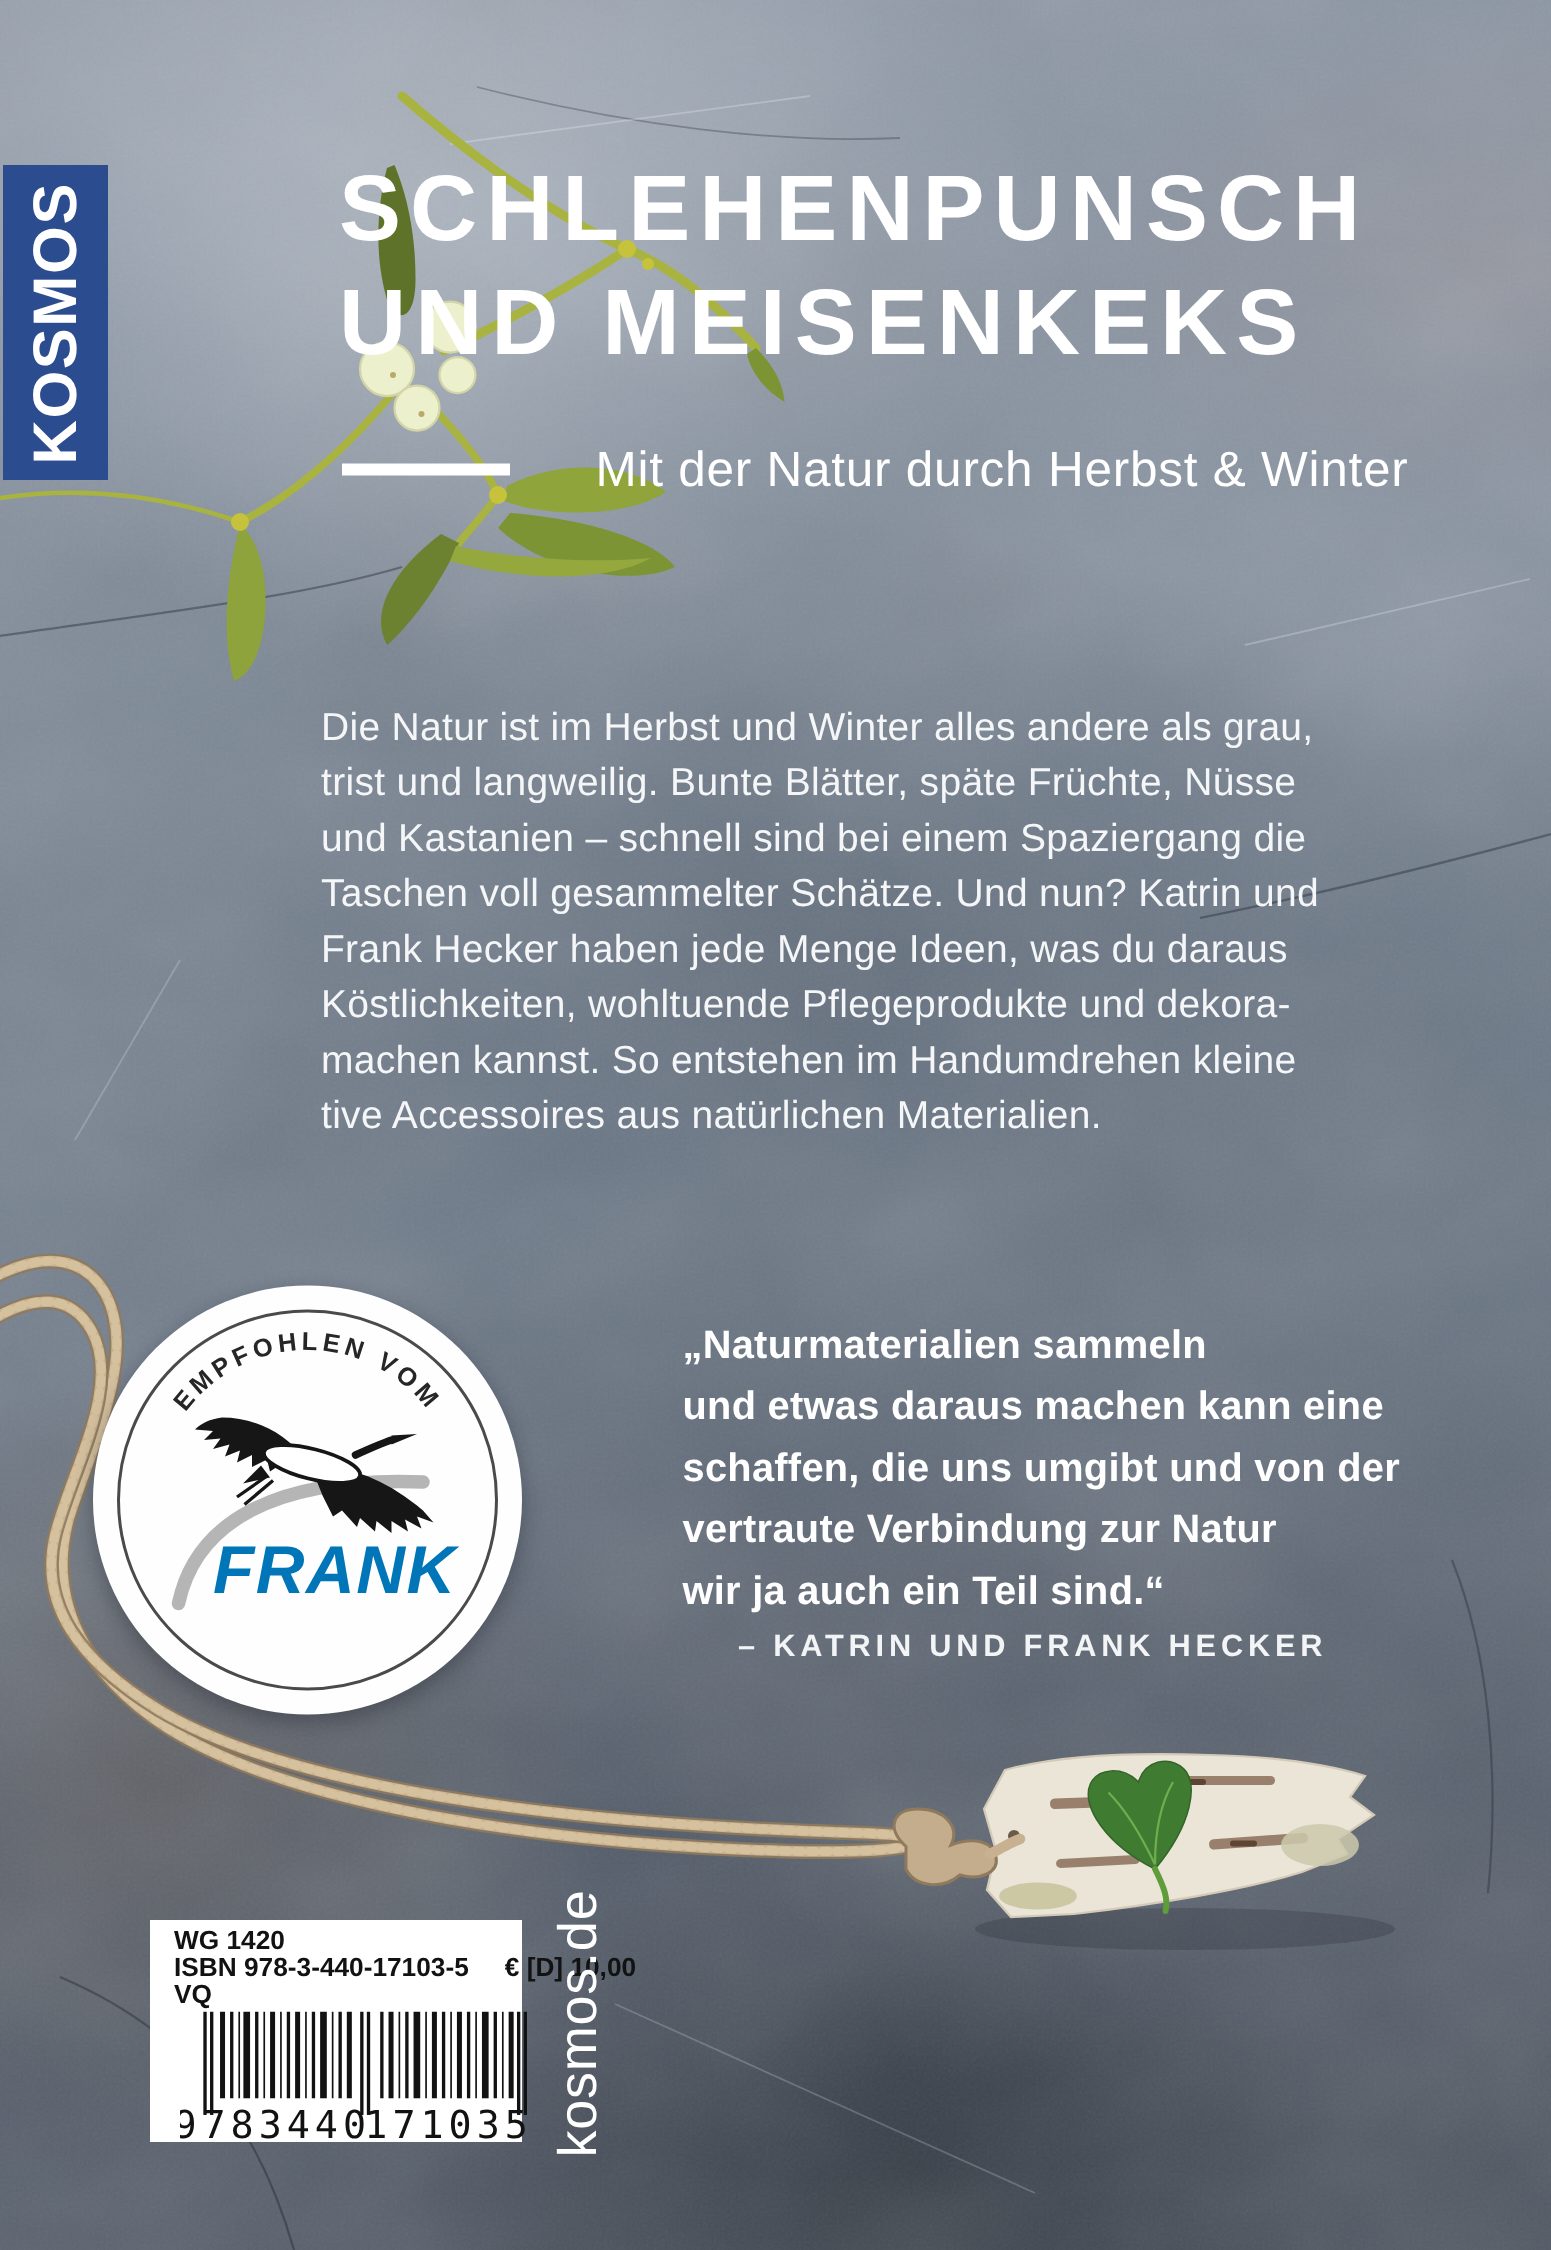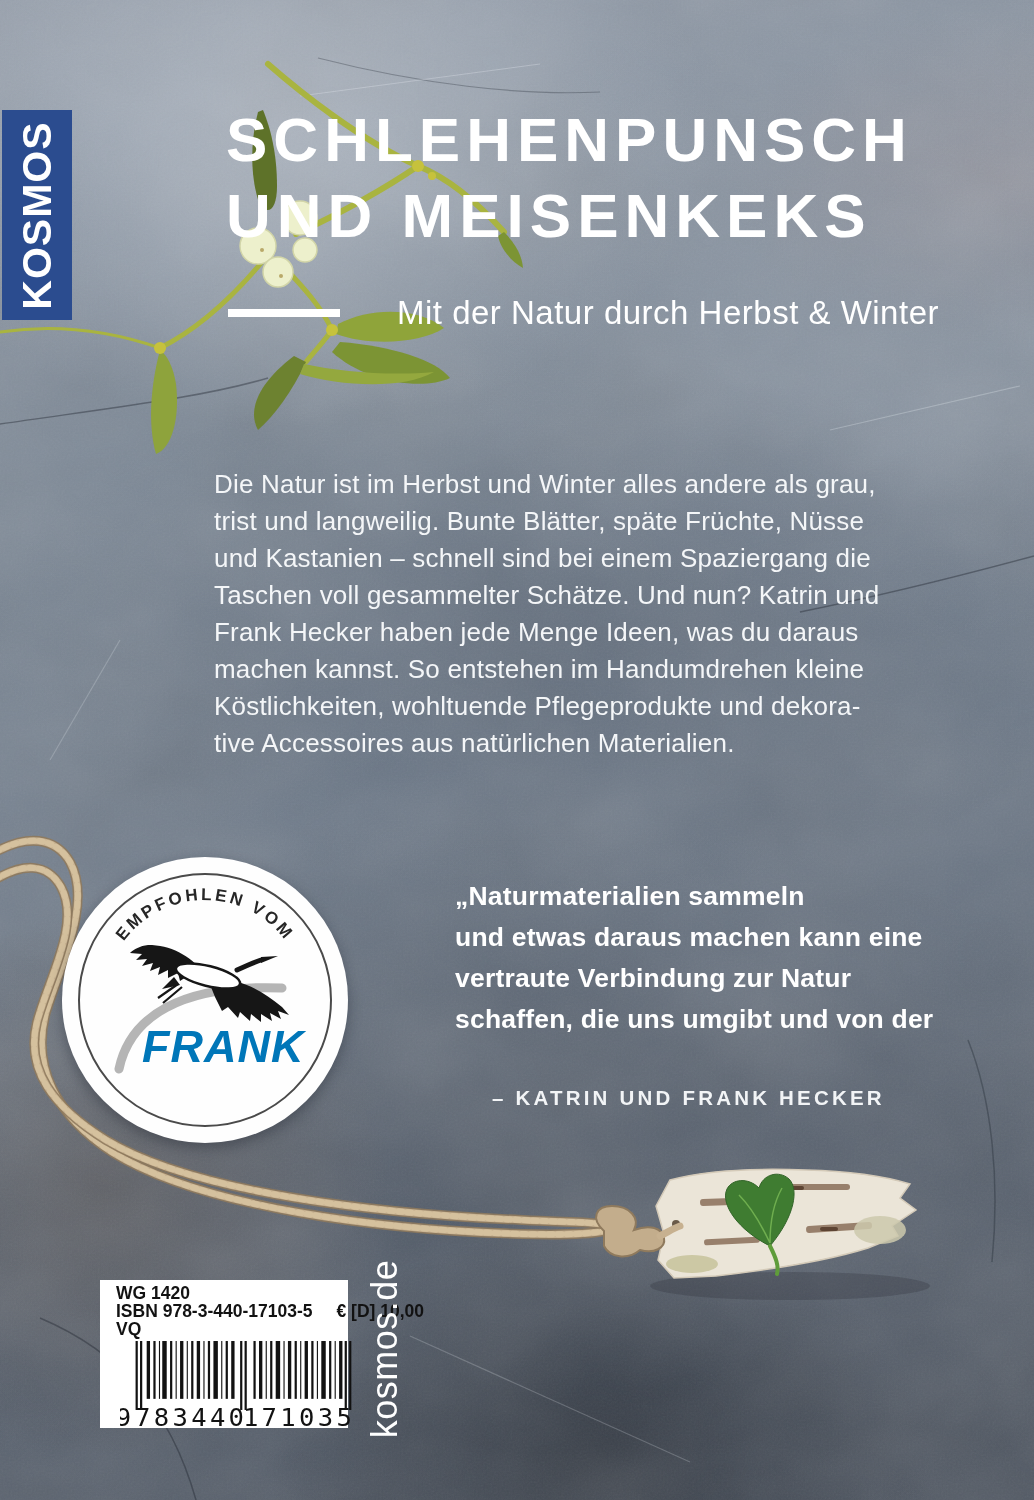--- a/index.html
+++ b/index.html
@@ -171,30 +171,31 @@
     <div class="subtitle-dash"></div>
     <div class="subtitle">Mit der Natur durch Herbst &amp; Winter</div>
   </div>
 
   <div class="description">
     <div>Die Natur ist im Herbst und Winter alles andere als grau,</div>
     <div>trist und langweilig. Bunte Blätter, späte Früchte, Nüsse</div>
     <div>und Kastanien – schnell sind bei einem Spaziergang die</div>
     <div>Taschen voll gesammelter Schätze. Und nun? Katrin und</div>
     <div>Frank Hecker haben jede Menge Ideen, was du daraus</div>
+    <div>Köstlichkeiten, wohltuende Pflegeprodukte und dekora-</div>
     <div>machen kannst. So entstehen im Handumdrehen kleine</div>
-    <div>Köstlichkeiten, wohltuende Pflegeprodukte und dekora-</div>
     <div>tive Accessoires aus natürlichen Materialien.</div>
   </div>
 
   <div class="quote">
     <div>„Naturmaterialien sammeln</div>
     <div>und etwas daraus machen kann eine</div>
+    <div>schaffen, die uns umgibt und von der</div>
     <div>vertraute Verbindung zur Natur</div>
-    <div>schaffen, die uns umgibt und von der</div>
+    <div>wir ja auch ein Teil sind.“</div>
   </div>
   <div class="quote-attribution">– KATRIN UND FRANK HECKER</div>
 
   <div class="badge">
     <div class="badge-ring"></div>
     <svg class="badge-art" viewBox="0 0 286 286" xmlns="http://www.w3.org/2000/svg" xmlns:xlink="http://www.w3.org/1999/xlink">
       <defs>
         <path id="arcText" d="M 43,143 A 100,100 0 0 1 243,143" fill="none"></path>
       </defs>
       <text font-size="17" font-weight="bold" letter-spacing="3" fill="#262626" font-family="Liberation Sans, sans-serif">

